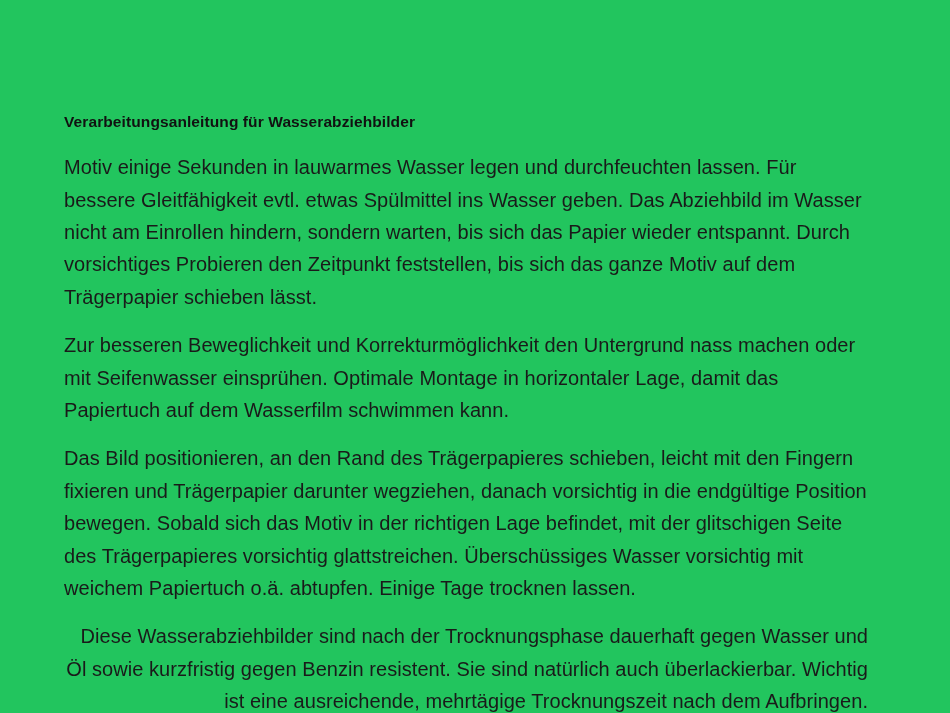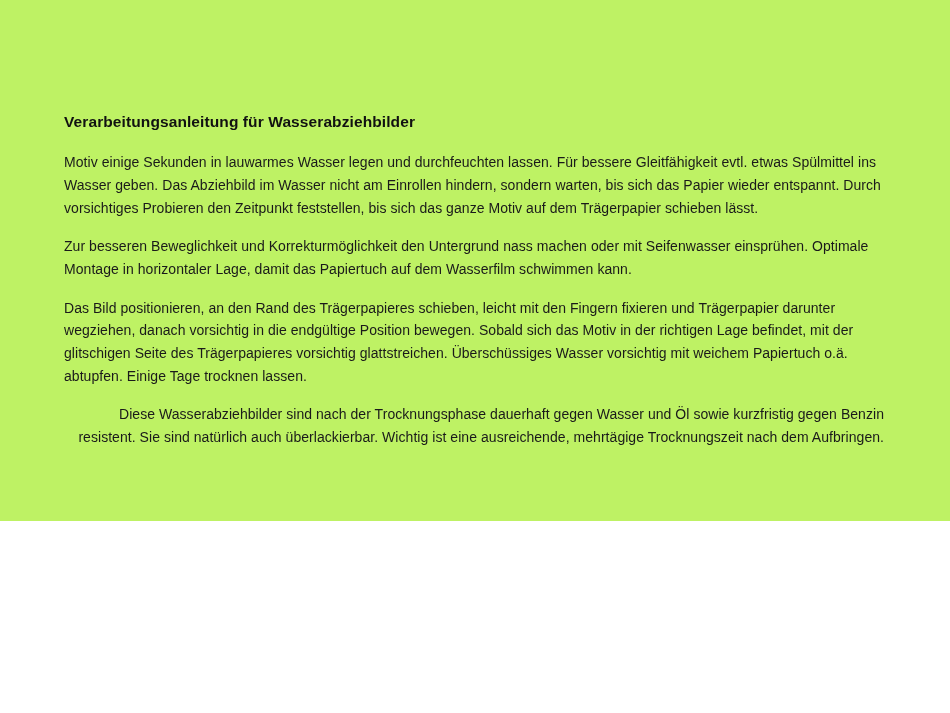--- a/index.html
+++ b/index.html
@@ -10,44 +10,44 @@
     width: 950px;
     height: 713px;
     background: #ffffff;
     font-family: "Liberation Sans", sans-serif;
     color: #1a1a1a;
     overflow: hidden;
   }
   .page {
     position: relative;
     width: 950px;
-    height: 521px;
-    background: #bef264;
+    height: 713px;
+    background: #22c55e;
     box-sizing: border-box;
   }
   .content {
     position: absolute;
     left: 64px;
     top: 110px;
     width: 820px;
   }
   .doc-title {
     font-size: 15.5px;
     font-weight: bold;
     color: #111111;
     line-height: 1.5;
     margin: 0 0 18px 0;
     letter-spacing: 0.1px;
   }
   .paragraph {
-    font-size: 14px;
+    font-size: 20px;
     font-weight: normal;
     color: #1a1a1a;
     line-height: 1.62;
-    margin: 0 0 16px 0;
+    margin: 0 16px 16px 0;
     text-align: left;
     letter-spacing: 0.05px;
   }
   .paragraph:last-child {
     margin-bottom: 0;
     text-align: right;
   }
 </style>
 </head>
 <body>

